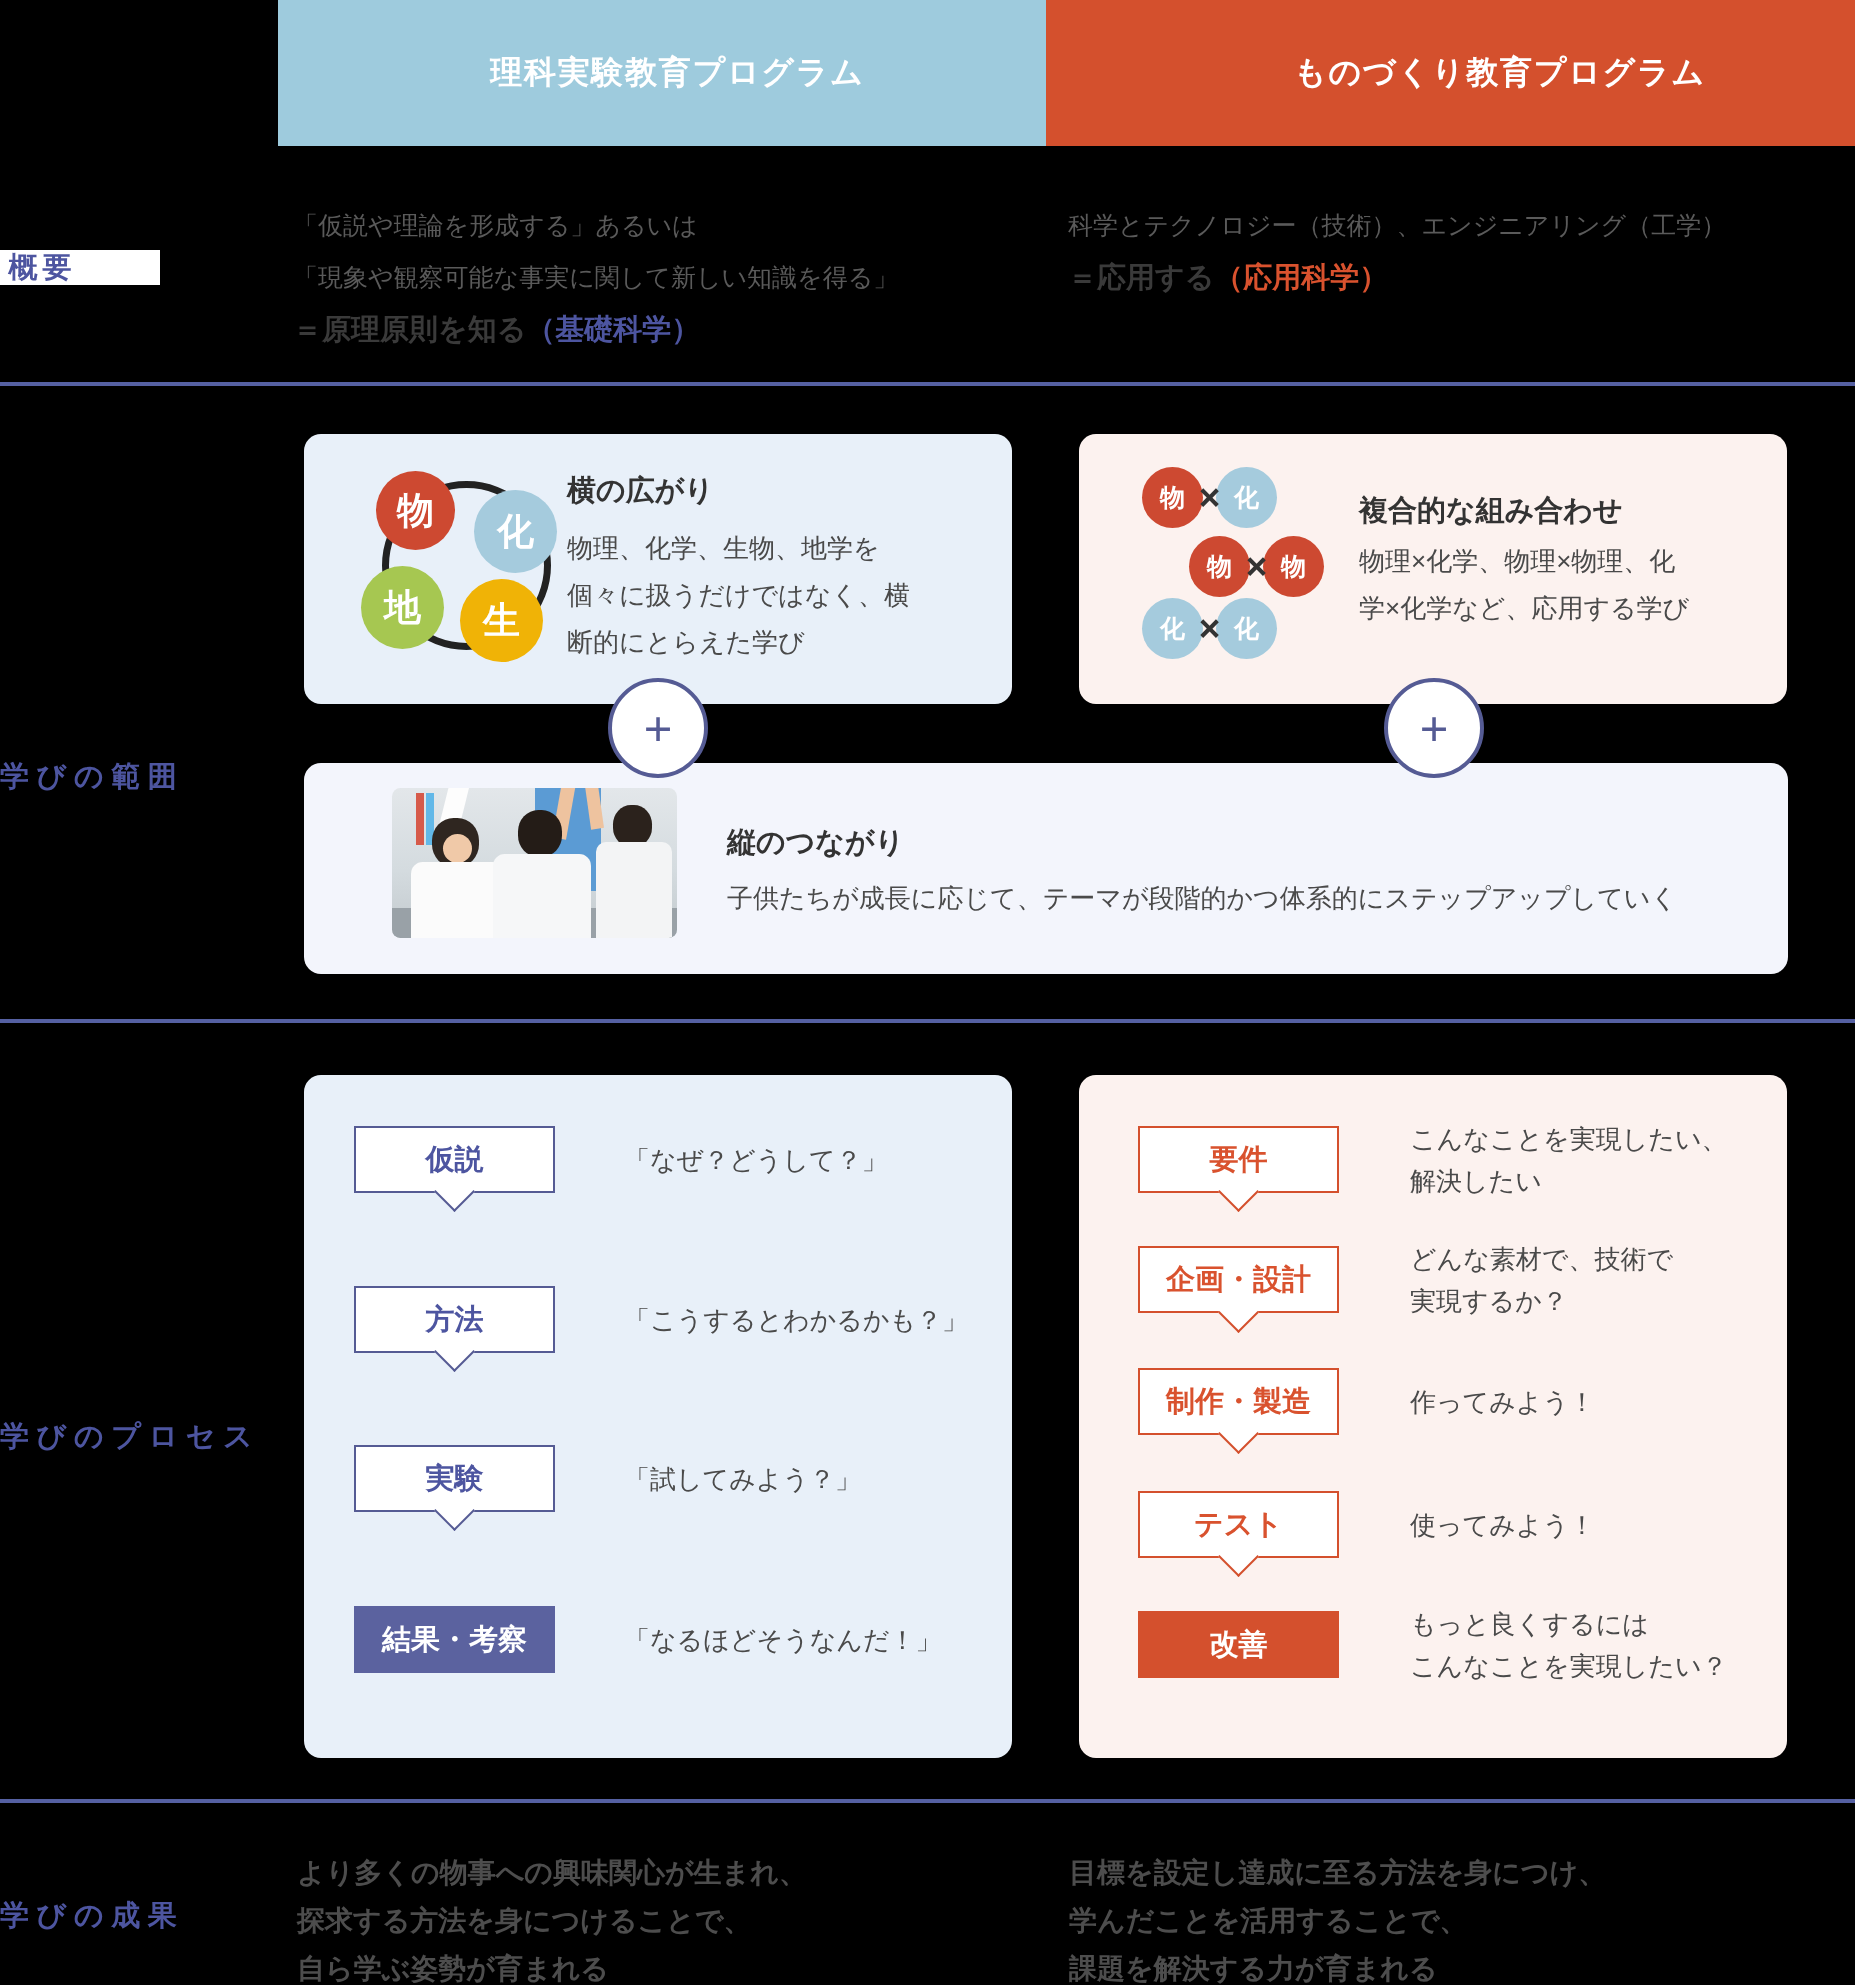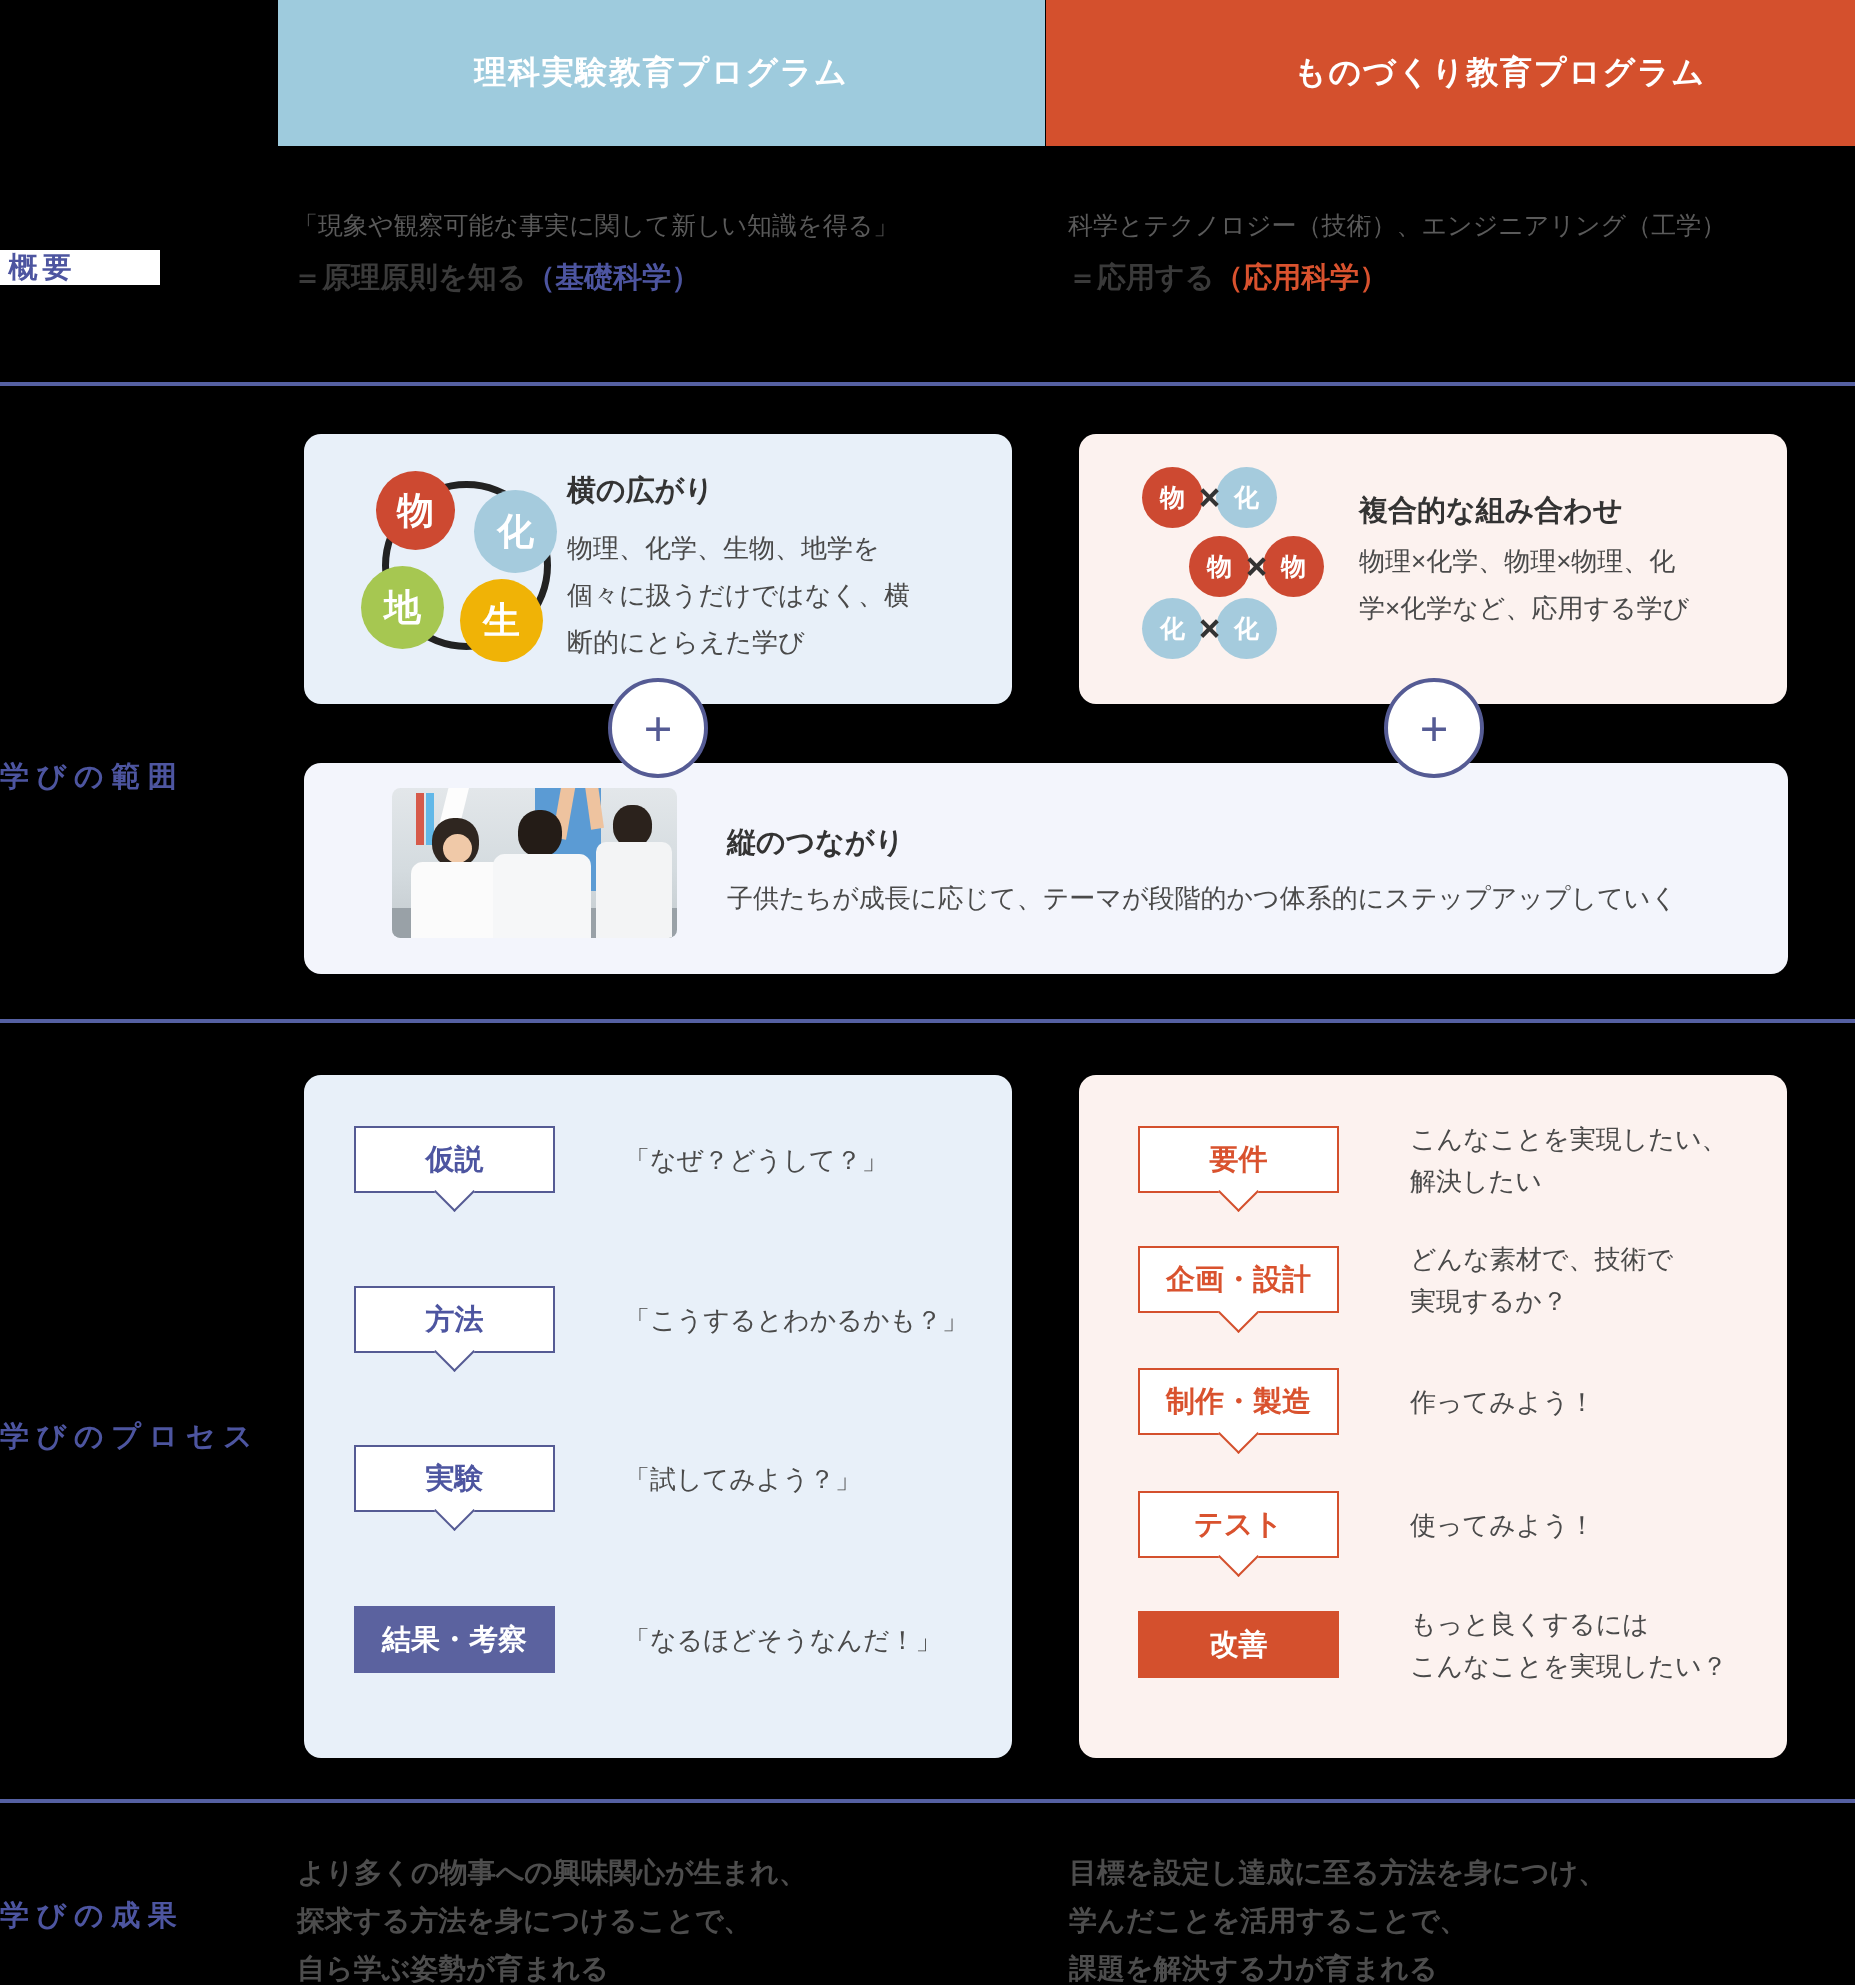--- a/index.html
+++ b/index.html
@@ -2,21 +2,21 @@
 <html style="--background: #000000; --navy: #555b94; --navy-text: #4d55a0; --navy-fill: #5b629f; --orange: #d4502d; --orange-text: #d9522e; --header-blue: #9ecbdd; --card-blue: #e8f0f9; --card-pink: #fcf2ef; --card-lavender: #f3f5fc; --divider: #5560a2; --circle-red: #cd4931; --circle-blue: #a5cbdd; --circle-green: #a6c751; --circle-yellow: #f0b306; --text-gray: #5a5a5a; --text-dark: #3a3a3a; --text-body: #4a4a4a;font-size:13.5px"><head>
 <meta charset="utf-8">
 <style>
   html,body{margin:0;padding:0;background:#000;}
   .canvas{position:relative;width:1855px;height:1985px;background:var(--background);
     font-family:"Liberation Sans","DejaVu Sans",sans-serif;overflow:hidden;}
 
   
   .hdr{position:absolute;top:0;height:146px;display:flex;align-items:center;justify-content:center;
     color:#fff;font-size:32px;font-weight:700;letter-spacing:1.7px;white-space:nowrap;}
-  .hdr.blue{left:278px;width:767px;background:var(--header-blue);}
+  .hdr.blue{left:278px;width:767px;background:var(--header-blue);padding-left:16px;}
   .hdr.orange{left:1046px;width:908px;background:var(--orange);}
 
   
   .row-label{position:absolute;left:0;color:var(--navy-text);font-size:29px;font-weight:700;
     letter-spacing:7.6px;white-space:nowrap;}
   .overview-label{position:absolute;left:0;top:250px;width:160px;height:35px;background:#fff;
     display:flex;align-items:center;padding-left:8.4px;box-sizing:border-box;
     font-size:29px;font-weight:700;color:var(--navy-text);letter-spacing:5px;}
 
   
@@ -80,20 +80,21 @@
     <span>理科実験教育プログラム</span>
   </div>
   <div class="hdr orange">
     <span>ものづくり教育プログラム</span>
   </div>
 
   <div class="overview-label">
     <span>概要</span>
   </div>
   <div class="ov" style="left:293px">
+    <div class="l">「仮説や理論を形成する」あるいは</div>
     <div class="l">「現象や観察可能な事実に関して新しい知識を得る」</div>
     <div class="sum"><span>＝原理原則を知る</span><span class="hl-blue">（基礎科学）</span></div>
   </div>
   <div class="ov" style="left:1068px">
     <div class="l">科学とテクノロジー（技術）、エンジニアリング（工学）</div>
     <div class="sum"><span>＝応用する</span><span class="hl-orange">（応用科学）</span></div>
   </div>
 
   <div class="divider" style="top:382px"></div>
 

